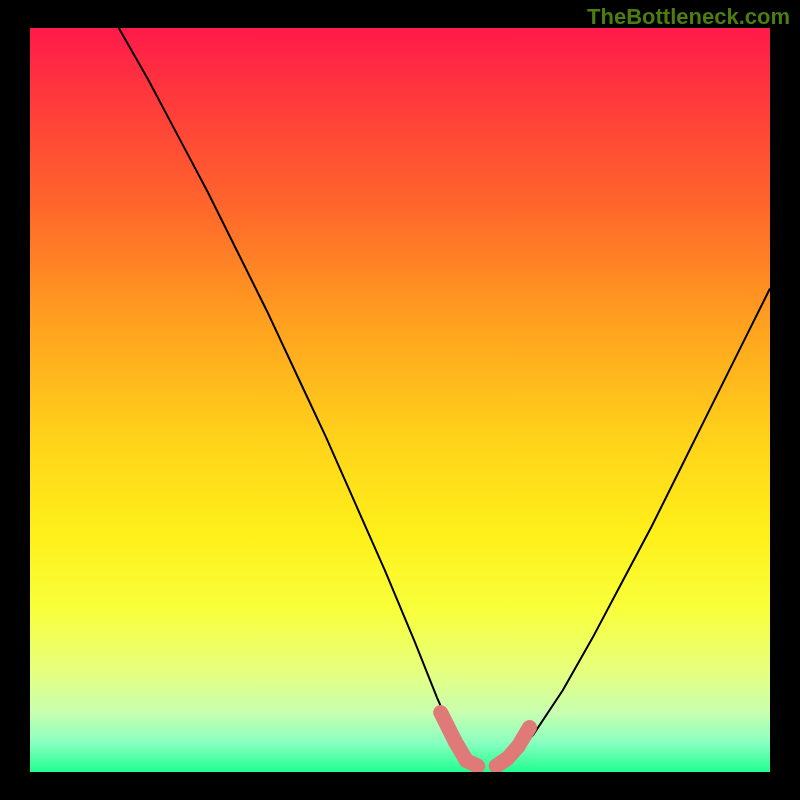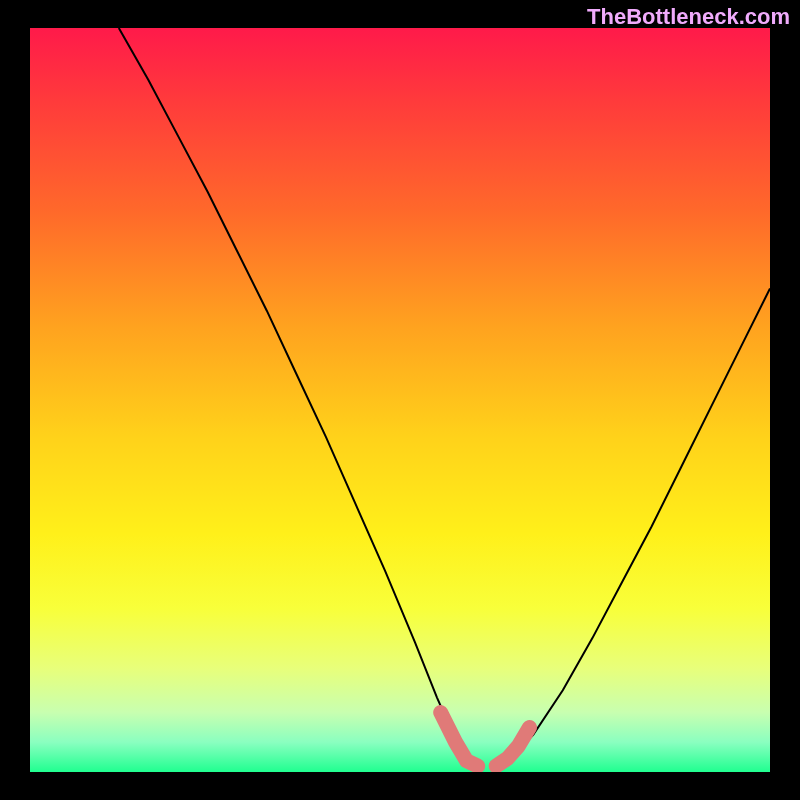--- a/index.html
+++ b/index.html
@@ -8,21 +8,21 @@
     width: 800px;
     height: 800px;
     background: #000;
     position: relative;
     font-family: Arial, sans-serif;
   }
   .watermark {
     position: absolute;
     top: 4px;
     right: 10px;
-    color: #f0abfc;
+    color: #4d7c0f;
     font-size: 22px;
     font-weight: bold;
     z-index: 10;
   }
   .plot-area {
     position: absolute;
     left: 30px;
     top: 28px;
     width: 740px;
     height: 744px;

